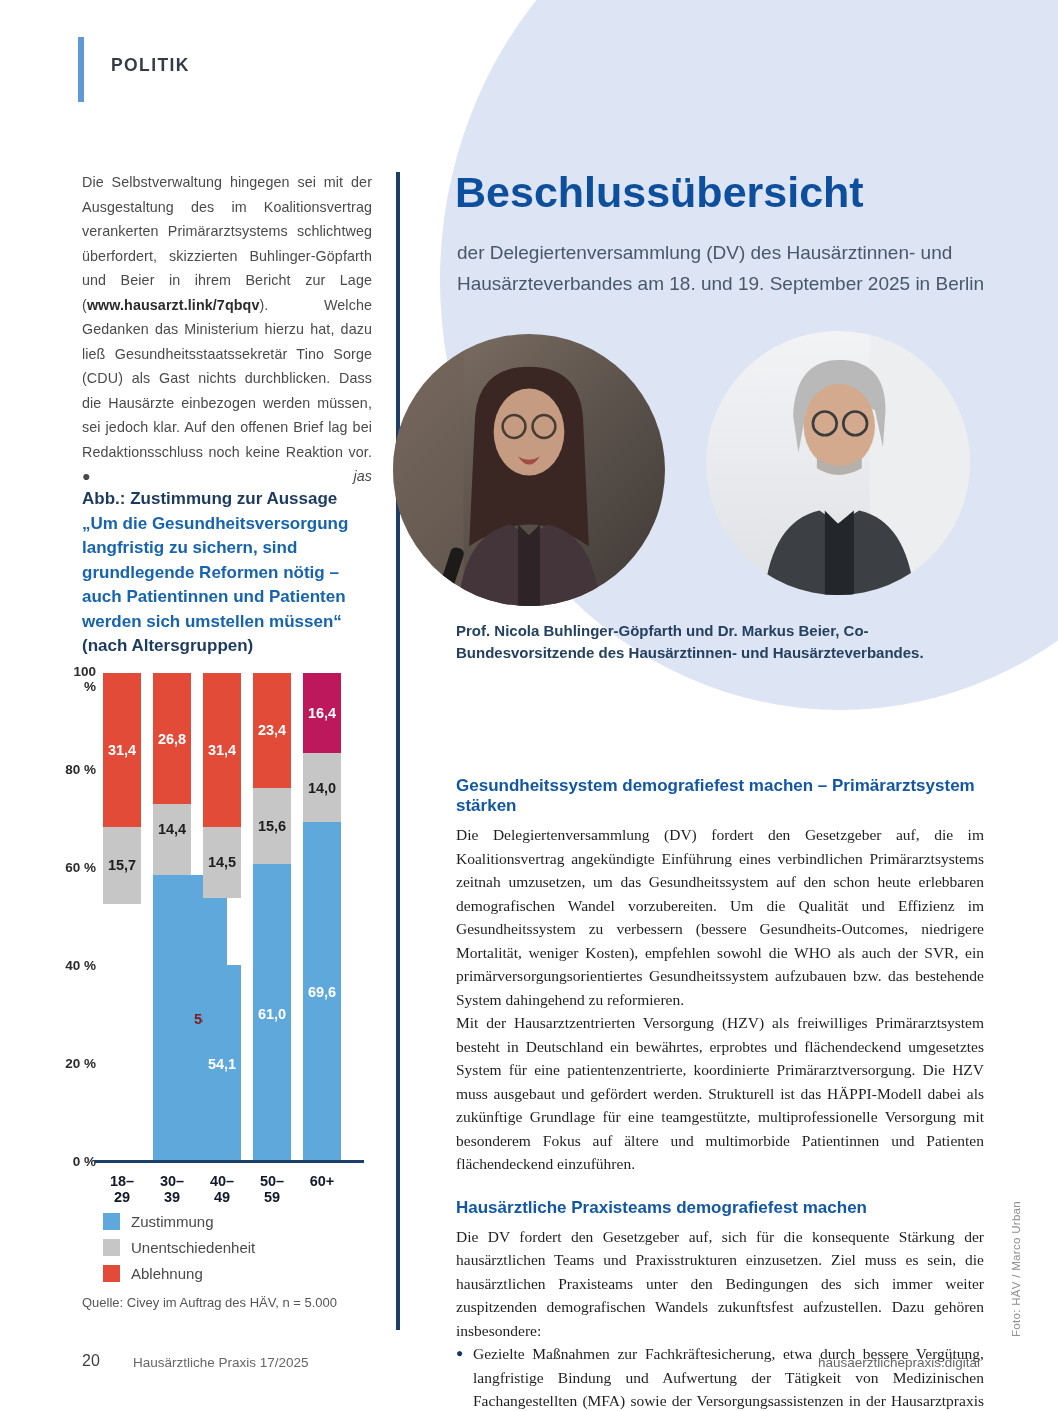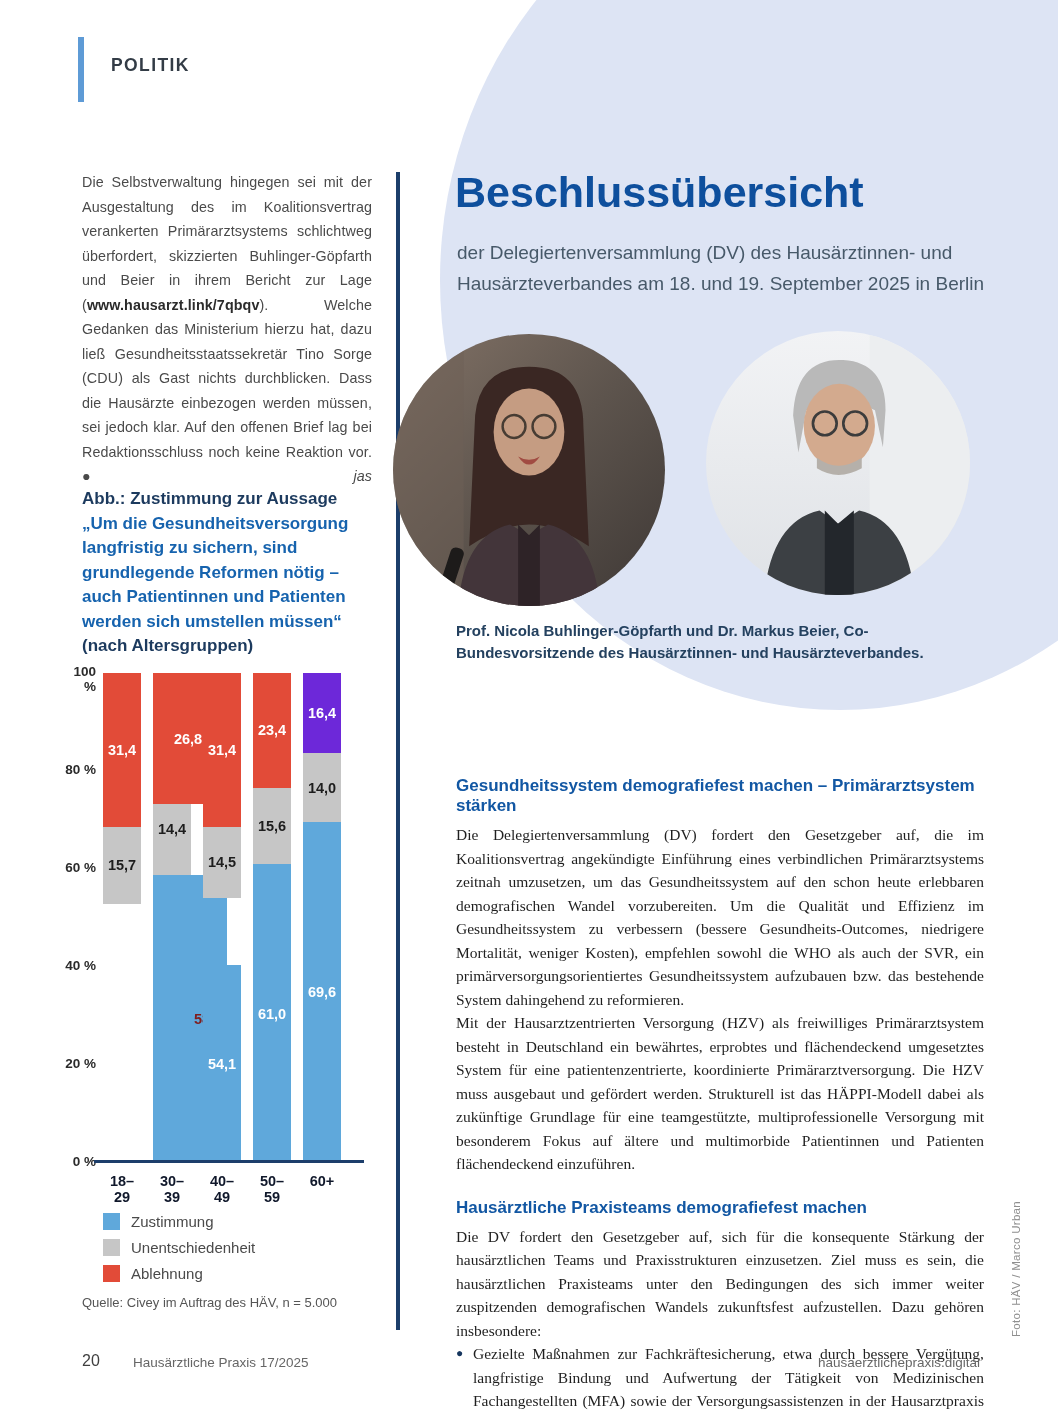--- a/index.html
+++ b/index.html
@@ -95,36 +95,36 @@
         <div class="y-label" style="top: 285px;">40 %</div>
         <div class="y-label" style="top: 383px;">20 %</div>
         <div class="y-label" style="top: 481px;">0 %</div>
         <div class="bar" style="left: 45px; height: 490px; position: absolute; bottom: 0px;">
           <div class="seg" style="bottom: 259.21px; height: 76.93px; background: rgb(198, 198, 198); color: rgb(29, 29, 29);">15,7</div>
           <div class="seg" style="bottom: 336.14px; height: 153.86px; background: rgb(226, 75, 56); color: rgb(255, 255, 255);">31,4</div>
         </div>
         <div class="bar" style="left: 95px; height: 490px; position: absolute; bottom: 0px;">
           <div class="seg" style="bottom: 0px; height: 288.12px; background: rgb(95, 168, 219); color: #7f1d1d; padding-left: 36px;">58,8</div>
           <div class="seg" style="bottom: 288.12px; height: 91px; background: rgb(198, 198, 198); color: rgb(29, 29, 29);">14,4</div>
-          <div class="seg" style="bottom: 358.68px; height: 131.32px; background: rgb(226, 75, 56); color: rgb(255, 255, 255); padding-left: 16px;">26,8</div>
+          <div class="seg" style="bottom: 358.68px; height: 131.32px; background: rgb(226, 75, 56); color: rgb(255, 255, 255);">26,8</div>
         </div>
         <div class="bar" style="left: 145px; height: 490px; position: absolute; bottom: 0px;">
           <div class="seg" style="bottom: 0px; height: 198px; background: rgb(95, 168, 219); color: rgb(255, 255, 255);">54,1</div>
           <div class="seg" style="bottom: 265.09px; height: 71.05px; background: rgb(198, 198, 198); color: rgb(29, 29, 29);">14,5</div>
           <div class="seg" style="bottom: 336.14px; height: 153.86px; background: rgb(226, 75, 56); color: rgb(255, 255, 255);">31,4</div>
         </div>
         <div class="bar" style="left: 195px; height: 490px; position: absolute; bottom: 0px;">
           <div class="seg" style="bottom: 0px; height: 298.9px; background: rgb(95, 168, 219); color: rgb(255, 255, 255);">61,0</div>
           <div class="seg" style="bottom: 298.9px; height: 76.44px; background: rgb(198, 198, 198); color: rgb(29, 29, 29);">15,6</div>
           <div class="seg" style="bottom: 375.34px; height: 114.66px; background: rgb(226, 75, 56); color: rgb(255, 255, 255);">23,4</div>
         </div>
         <div class="bar" style="left: 245px; height: 490px; position: absolute; bottom: 0px;">
           <div class="seg" style="bottom: 0px; height: 341.04px; background: rgb(95, 168, 219); color: rgb(255, 255, 255);">69,6</div>
           <div class="seg" style="bottom: 341.04px; height: 68.6px; background: rgb(198, 198, 198); color: rgb(29, 29, 29);">14,0</div>
-          <div class="seg" style="bottom: 409.64px; height: 80.36px; background: #6d28d9; color: rgb(255, 255, 255);">16,4</div>
+          <div class="seg" style="bottom: 409.64px; height: 80.36px; background: #be185d; color: rgb(255, 255, 255);">16,4</div>
         </div>
       </div>
     <div class="baseline"></div>
     <div class="x-labels" id="x-labels">
         <div>18–29</div>
         <div>30–39</div>
         <div>40–49</div>
         <div>50–59</div>
         <div>60+</div>
       </div>

